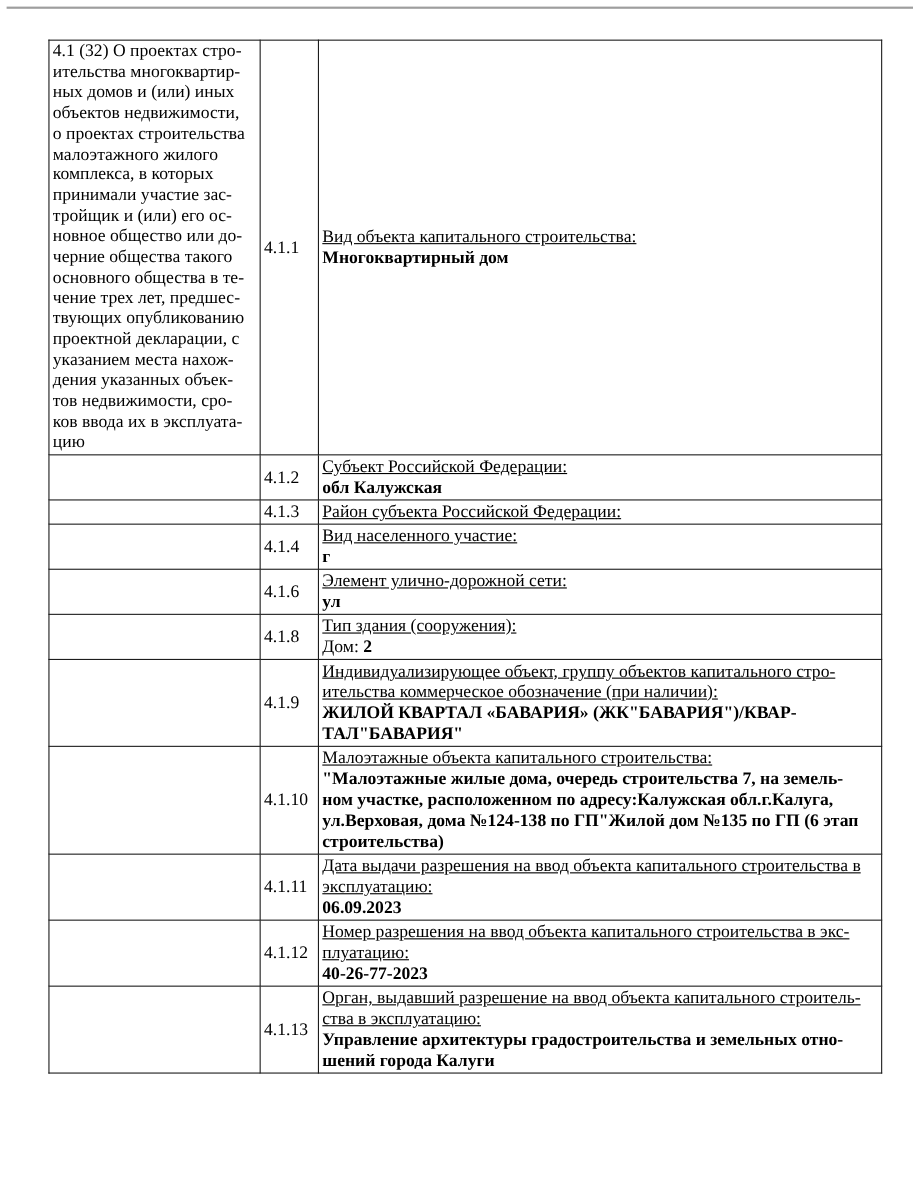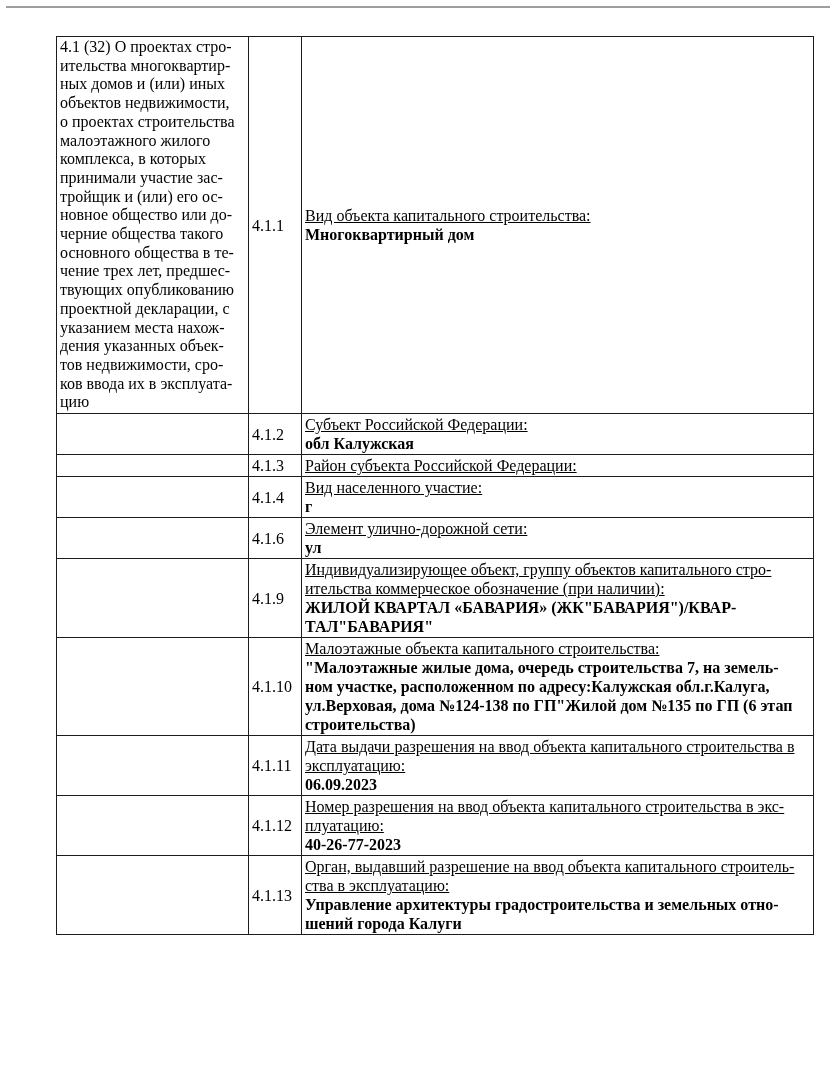--- a/index.html
+++ b/index.html
@@ -11,21 +11,21 @@
     position: relative;
   }
   .top-divider {
     position: absolute;
     left: 6px; right: 5px; top: 6px;
     height: 2px;
     background: #9e9e9e;
   }
   table.decl {
     position: absolute;
-    left: 56px; top: 36px;
+    left: 44px; top: 36px;
     width: 748px;
     border-collapse: collapse;
     table-layout: fixed;
   }
   table.decl td {
     border: 1.5px solid #1c1c1c;
     padding: 1px 3px;
     overflow: hidden;
     font-size: 16px;
     line-height: 19px;
@@ -106,20 +106,28 @@
     <tr>
       <td class="c1"></td>
       <td class="c2">4.1.6</td>
       <td class="c3">
         <div class="label">Элемент улично-дорожной сети:</div>
         <div class="value">ул</div>
       </td>
     </tr>
     <tr>
       <td class="c1"></td>
+      <td class="c2">4.1.8</td>
+      <td class="c3">
+        <div class="label">Тип здания (сооружения):</div>
+        <div class="value"><span class="plain">Дом: </span><span>2</span></div>
+      </td>
+    </tr>
+    <tr>
+      <td class="c1"></td>
       <td class="c2">4.1.9</td>
       <td class="c3">
         <div class="label">Индивидуализирующее объект, группу объектов капитального стро-
 ительства коммерческое обозначение (при наличии):</div>
         <div class="value">ЖИЛОЙ КВАРТАЛ «БАВАРИЯ» (ЖК"БАВАРИЯ")/КВАР-
 ТАЛ"БАВАРИЯ"</div>
       </td>
     </tr>
     <tr>
       <td class="c1"></td>

